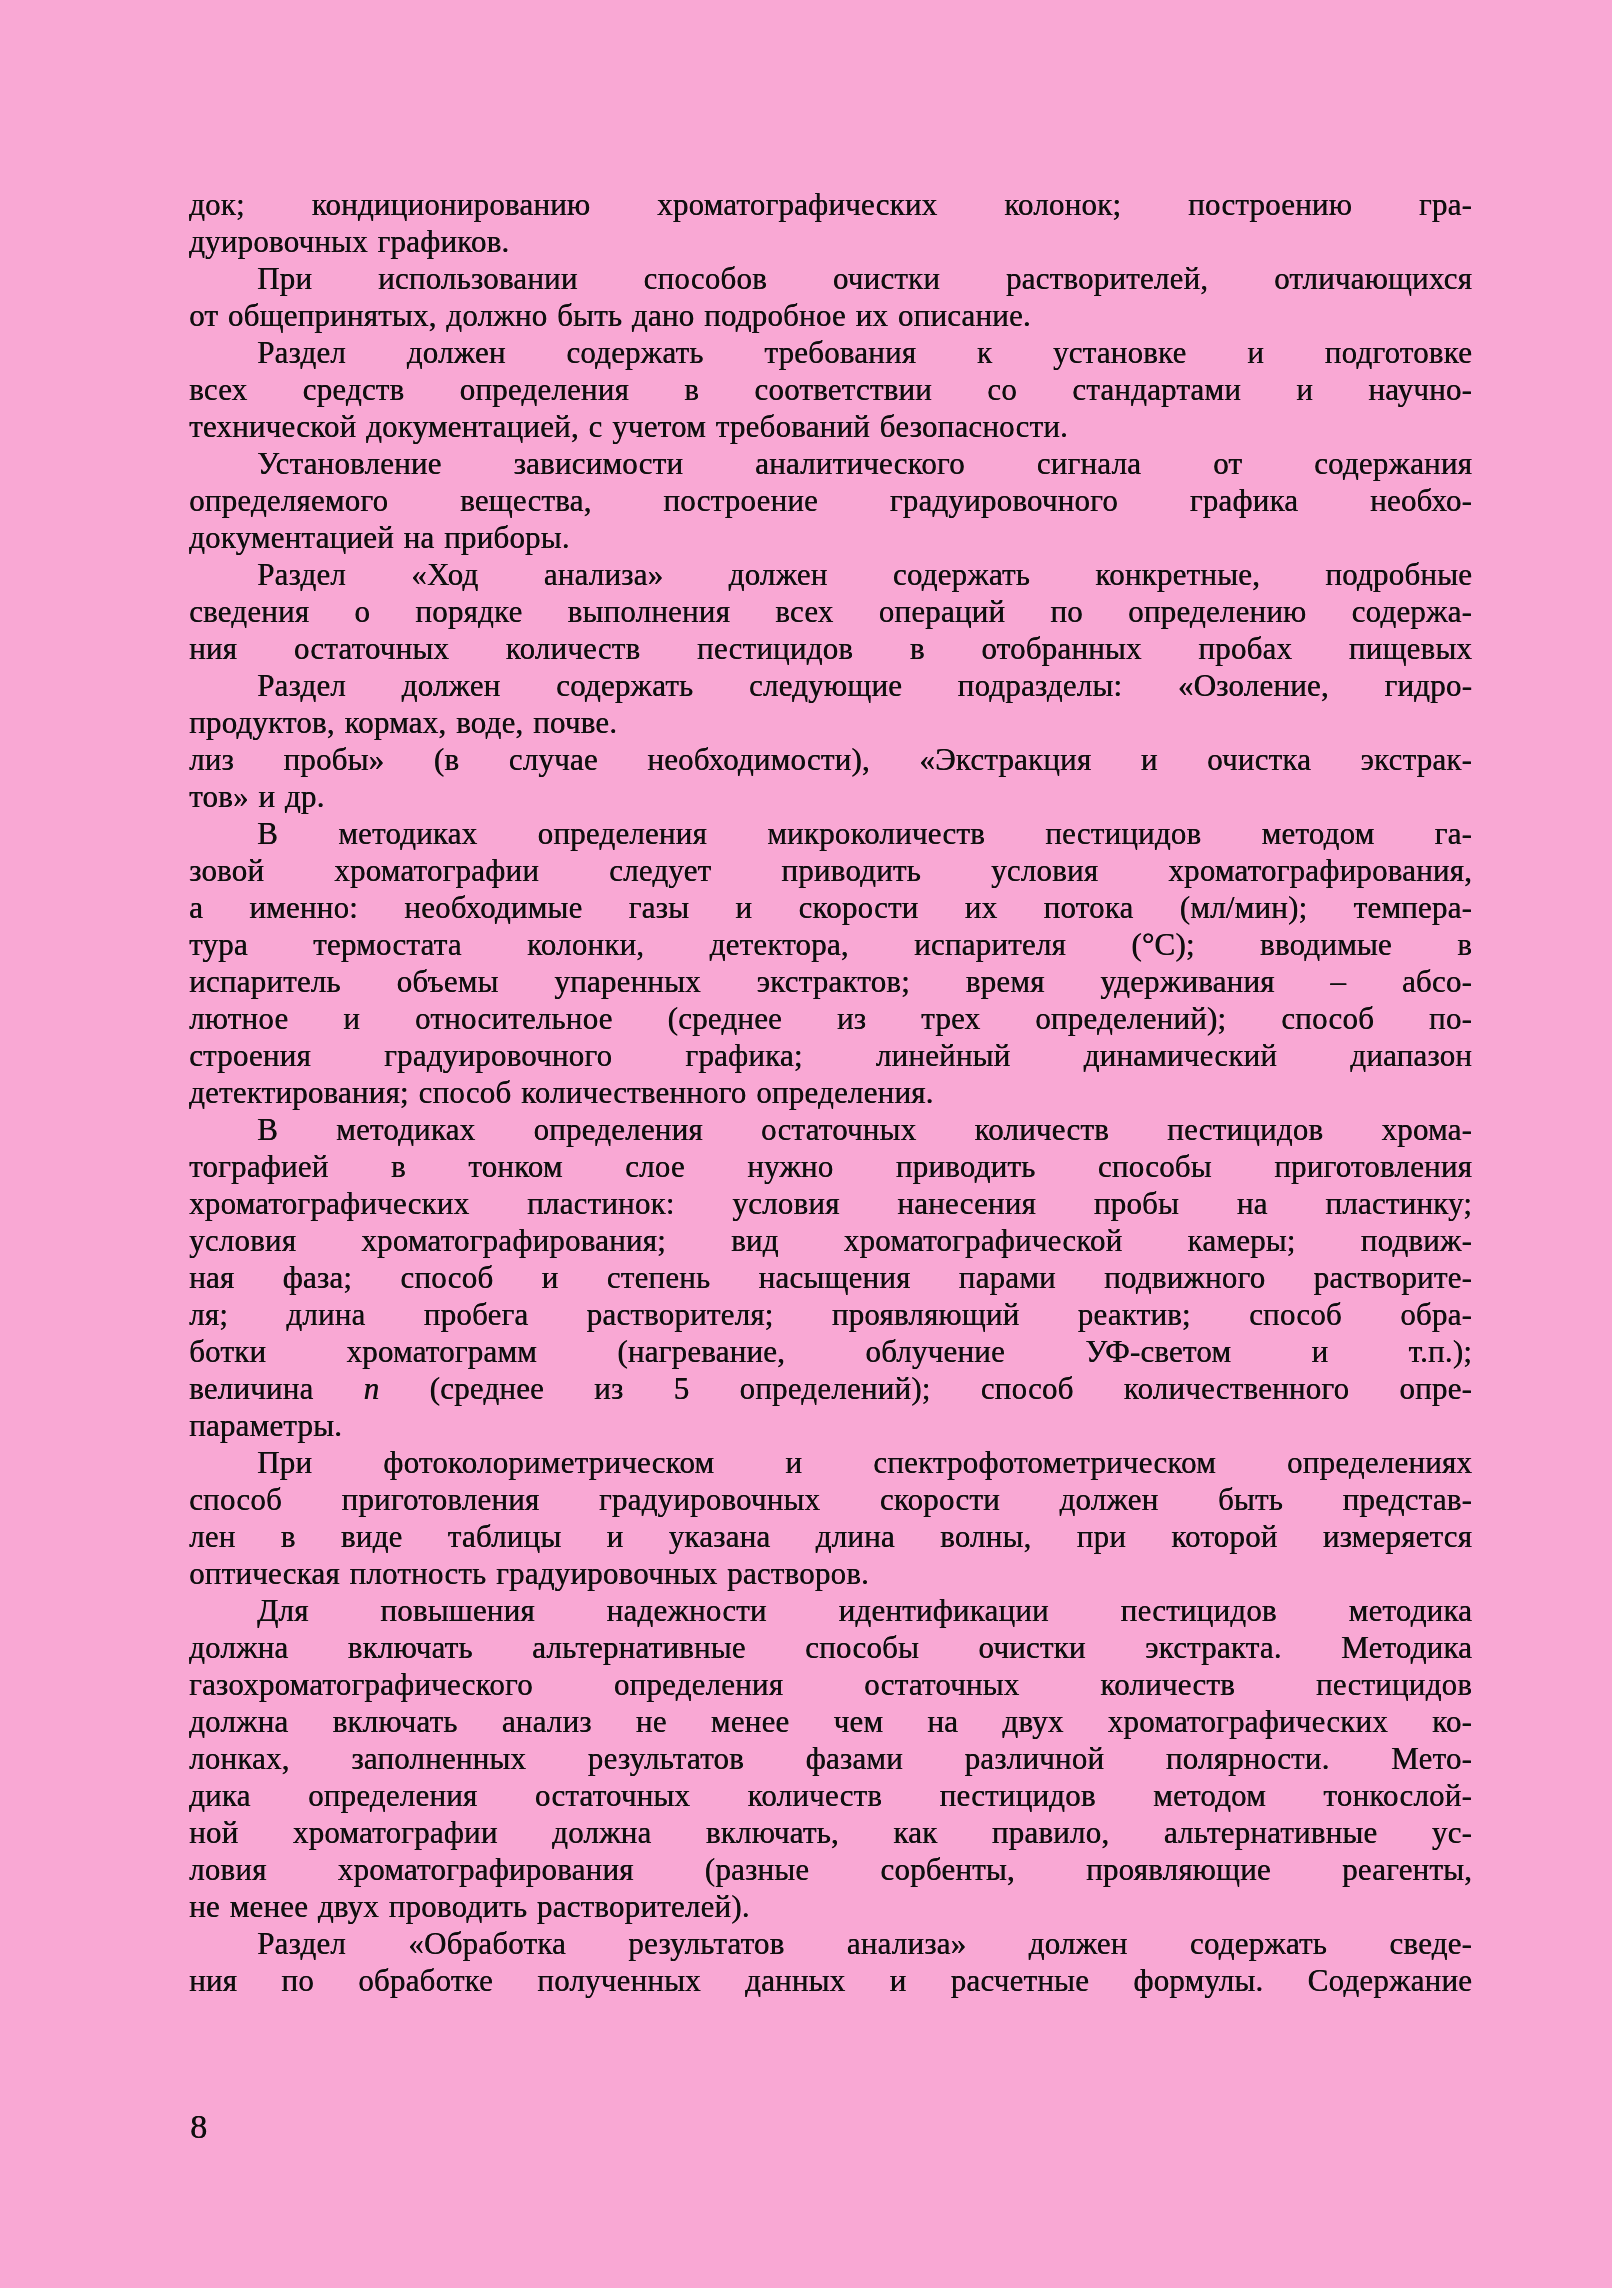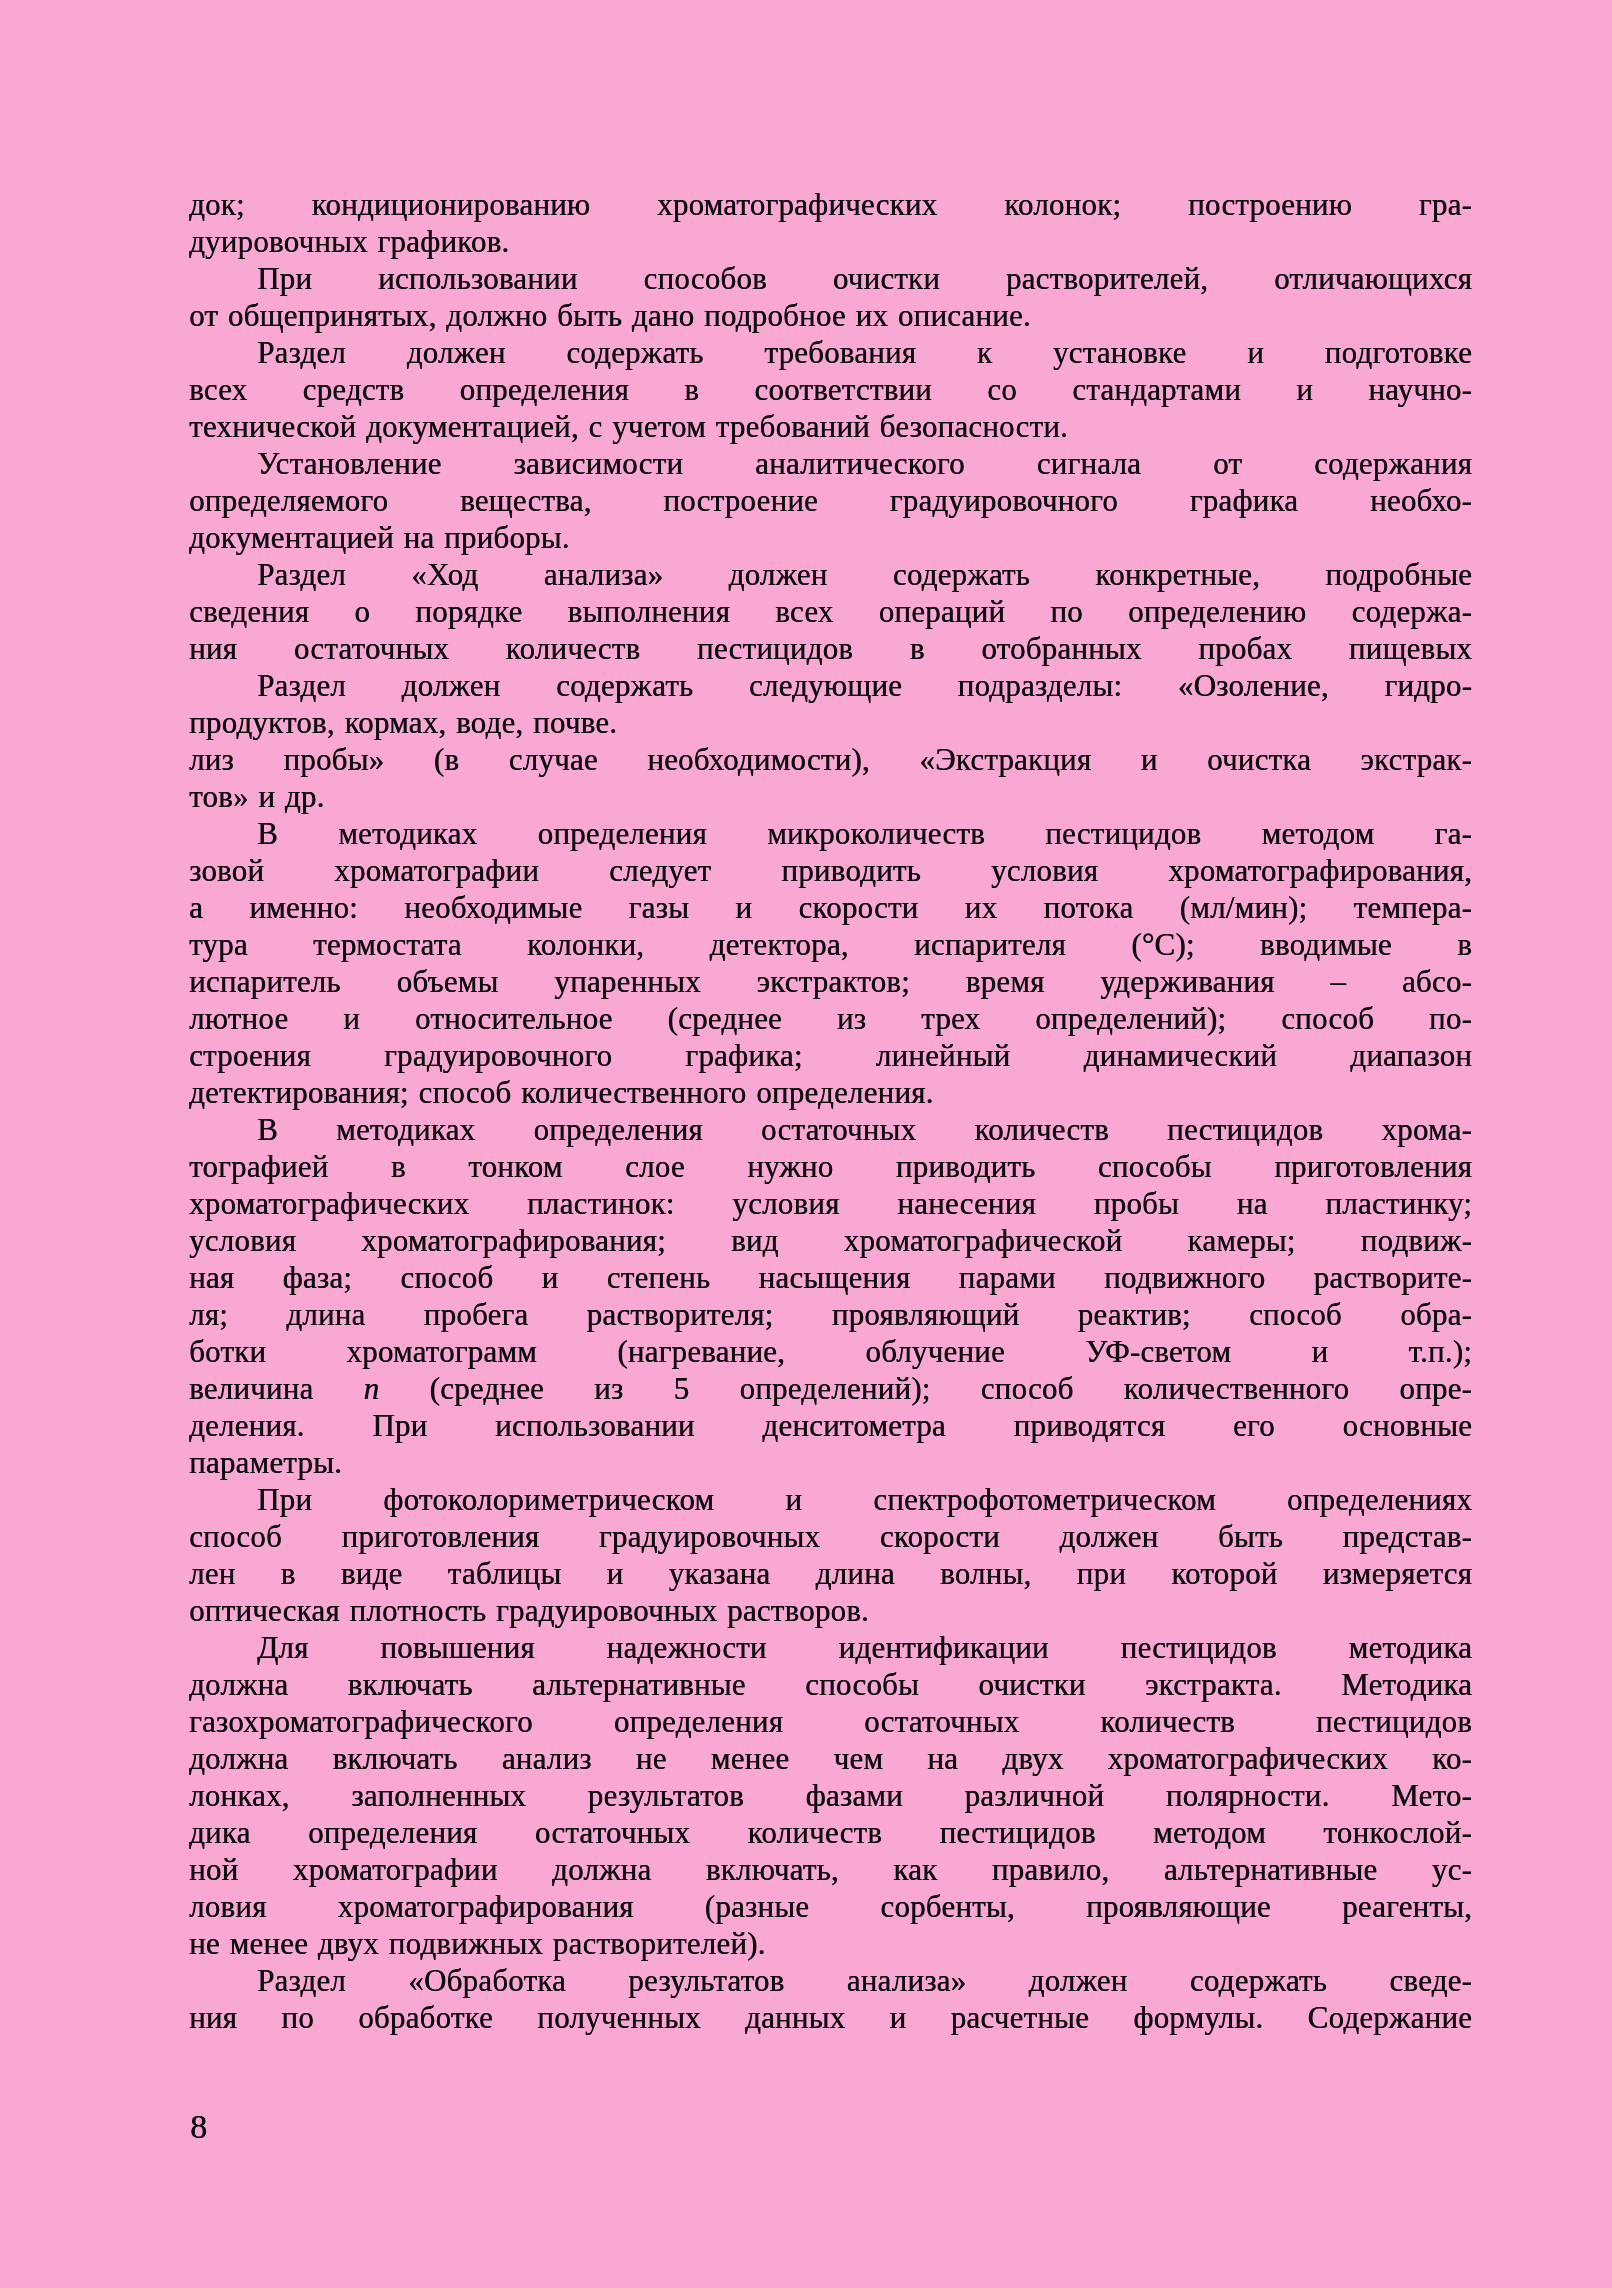--- a/index.html
+++ b/index.html
@@ -90,33 +90,32 @@
       <div class="line">строения градуировочного графика; линейный динамический диапазон</div>
       <div class="line last">детектирования; способ количественного определения.</div>
       <div class="line indent">В методиках определения остаточных количеств пестицидов хрома-</div>
       <div class="line">тографией в тонком слое нужно приводить способы приготовления</div>
       <div class="line">хроматографических пластинок: условия нанесения пробы на пластинку;</div>
       <div class="line">условия хроматографирования; вид хроматографической камеры; подвиж-</div>
       <div class="line">ная фаза; способ и степень насыщения парами подвижного растворите-</div>
       <div class="line">ля; длина пробега растворителя; проявляющий реактив; способ обра-</div>
       <div class="line">ботки хроматограмм (нагревание, облучение УФ-светом и т.п.);</div>
       <div class="line">величина <i>n</i> (среднее из 5 определений); способ количественного опре-</div>
-      <div class="line">деления. При использовании денситометра приводятся его основные</div>
       <div class="line last">параметры.</div>
       <div class="line indent">При фотоколориметрическом и спектрофотометрическом определениях</div>
       <div class="line">способ приготовления градуировочных скорости должен быть представ-</div>
       <div class="line">лен в виде таблицы и указана длина волны, при которой измеряется</div>
       <div class="line last">оптическая плотность градуировочных растворов.</div>
       <div class="line indent">Для повышения надежности идентификации пестицидов методика</div>
       <div class="line">должна включать альтернативные способы очистки экстракта. Методика</div>
       <div class="line">газохроматографического определения остаточных количеств пестицидов</div>
       <div class="line">должна включать анализ не менее чем на двух хроматографических ко-</div>
       <div class="line">лонках, заполненных результатов фазами различной полярности. Мето-</div>
       <div class="line">дика определения остаточных количеств пестицидов методом тонкослой-</div>
       <div class="line">ной хроматографии должна включать, как правило, альтернативные ус-</div>
       <div class="line">ловия хроматографирования (разные сорбенты, проявляющие реагенты,</div>
-      <div class="line last">не менее двух подвижных растворителей).</div>
+      <div class="line last">не менее двух проводить растворителей).</div>
       <div class="line indent">Раздел «Обработка результатов анализа» должен содержать сведе-</div>
       <div class="line">ния по обработке полученных данных и расчетные формулы. Содержание</div>
     </div>
   <div class="page-number">8</div>
 </div>
 
 
 </body></html>

